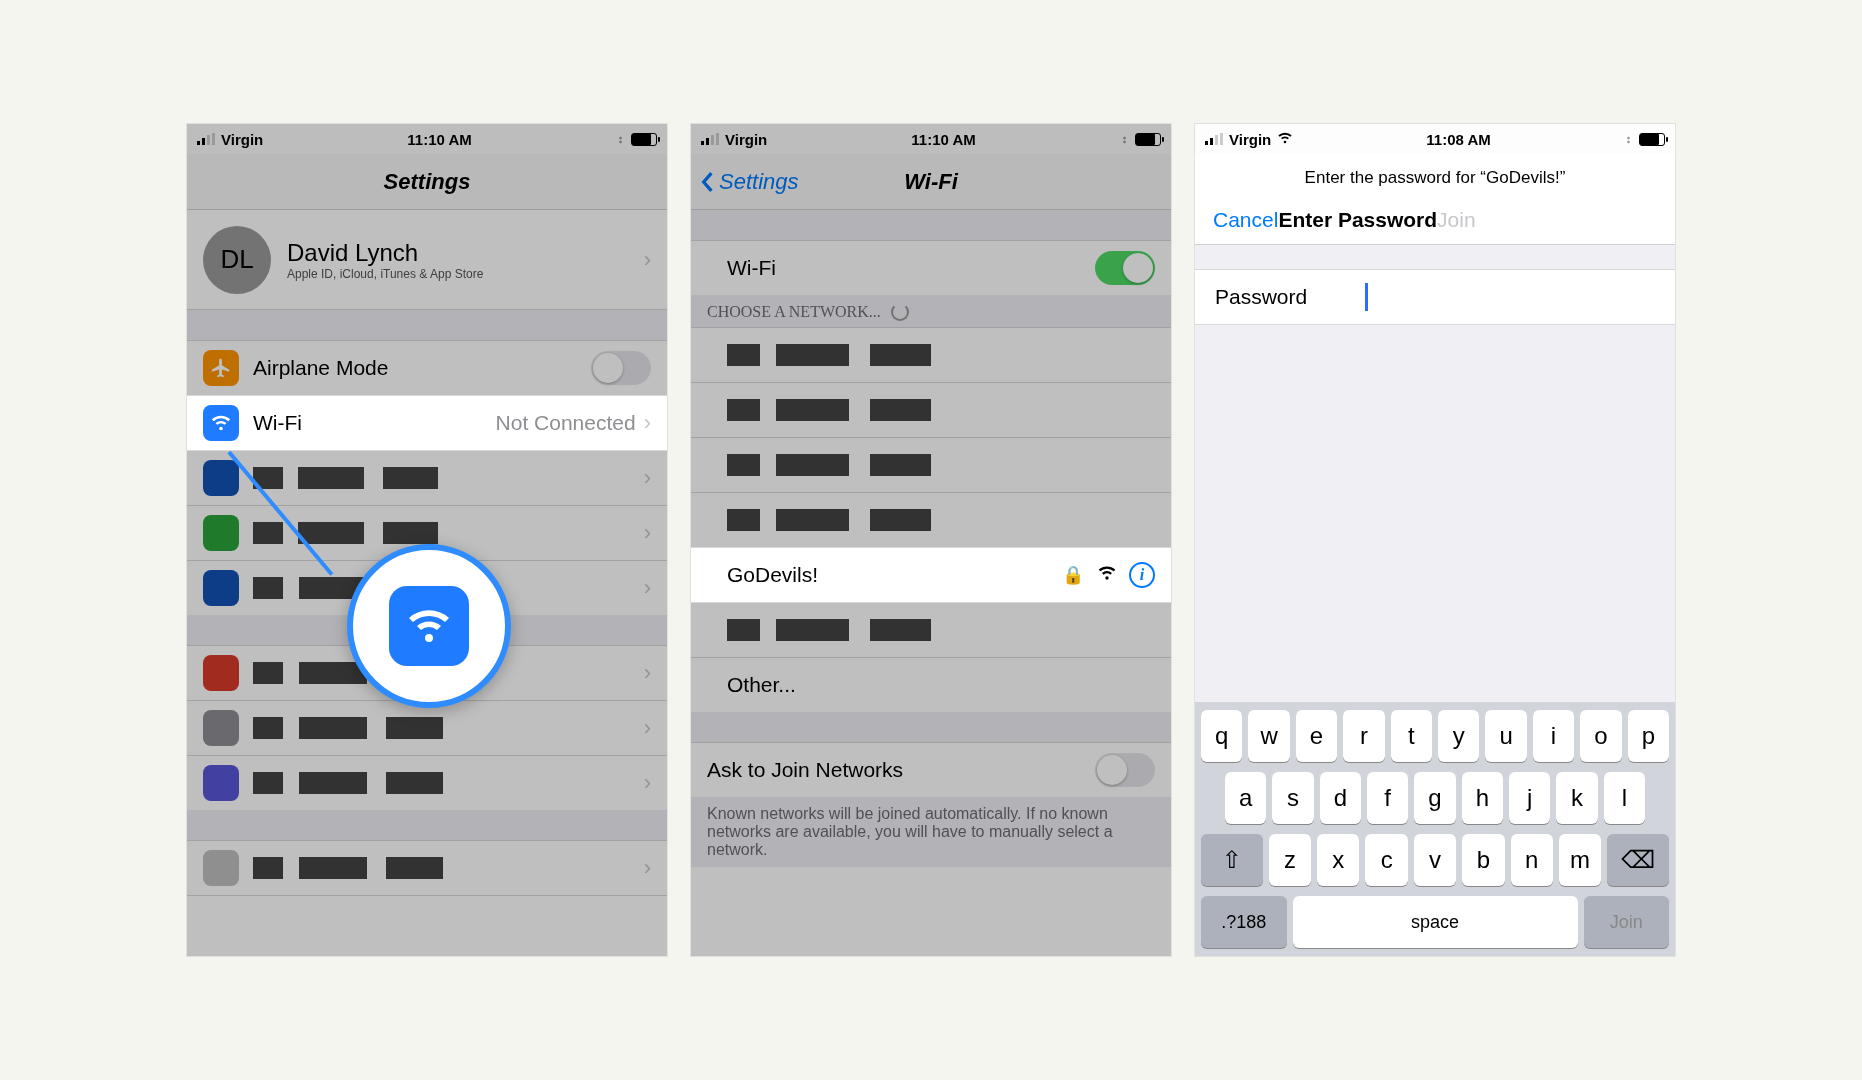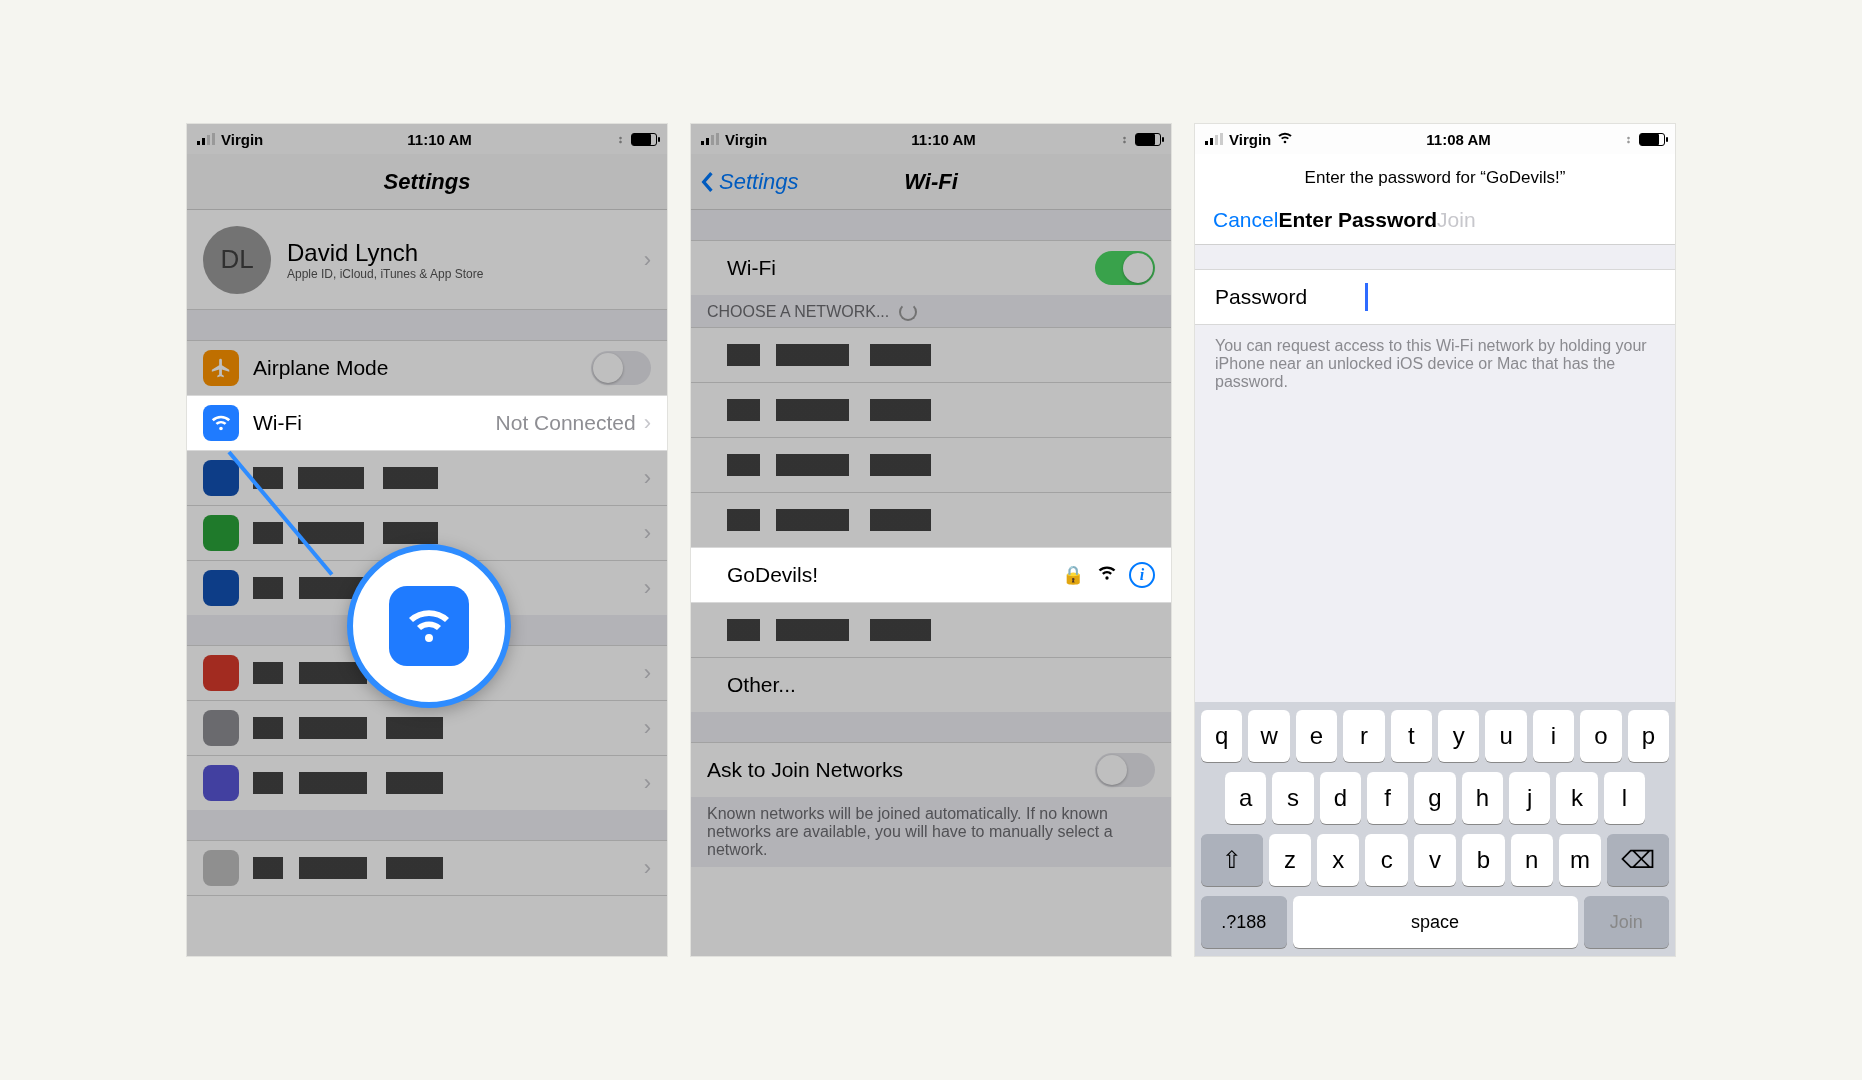--- a/index.html
+++ b/index.html
@@ -96,35 +96,35 @@
     display:flex; align-items:center; justify-content:center;
     flex-shrink:0;
   }
   .row .label { font-size:21px; flex:1; }
   .row .value { color:#8e8e93; font-size:21px; margin-right:8px;}
   .chev { color:#c7c7cc; font-size:22px; }
   .section-gap { height:30px; background:#efeff4; }
   .group-header {
     padding:8px 16px 6px; font-size:16px; color:#6d6d72;
     background:#efeff4; text-transform:none;
-    display:flex; align-items:center; gap:10px;
+    display:flex; align-items:center; gap:10px;font-family:Liberation Serif, serif;
   }
   .group-footer {
     padding:8px 16px; font-size:16px; color:#6d6d72;
     background:#efeff4;
   }
 
   .apple-id-row {
     height:100px; display:flex; align-items:center; padding:0 16px;
     background:#fff; border-bottom:1px solid #d8d8d8;
   }
   .avatar {
     width:68px; height:68px; border-radius:50%; background:#9a9a9a;
     display:flex; align-items:center; justify-content:center;
-    color:#404040; font-size:26px; margin-right:16px;
+    color:#000000; font-size:26px; margin-right:16px;
   }
   .apple-id-text .name { font-size:24px; }
   .apple-id-text .sub { font-size:12px; color:#555; }
 
   .toggle {
     width:60px; height:34px; border-radius:17px; background:#e5e5ea; position:relative; flex-shrink:0;
   }
   .toggle.on { background:#4cd964; }
   .toggle .knob {
     width:30px; height:30px; border-radius:50%; background:#fff;
@@ -477,21 +477,20 @@
       <span class="join">Join</span>
     </div>
 
     <div style="background:#efeff4; height:24px;"></div>
 
     <div class="pw-row">
       <span class="lbl">Password</span>
       <span class="cursor"></span>
     </div>
 
-    <div class="hint">You can request access to this Wi-Fi network by holding your iPhone near an unlocked iOS device or Mac that has the password.</div>
 
     <div class="filler"></div>
 
     <div class="keyboard">
       <div class="krow" id="krow1">
           <div class="key">q</div>
           <div class="key">w</div>
           <div class="key">e</div>
           <div class="key">r</div>
           <div class="key">t</div>

